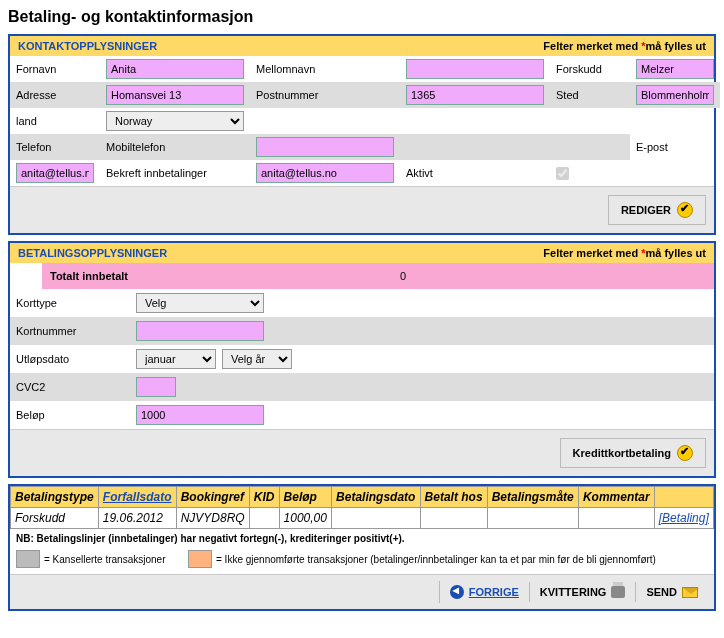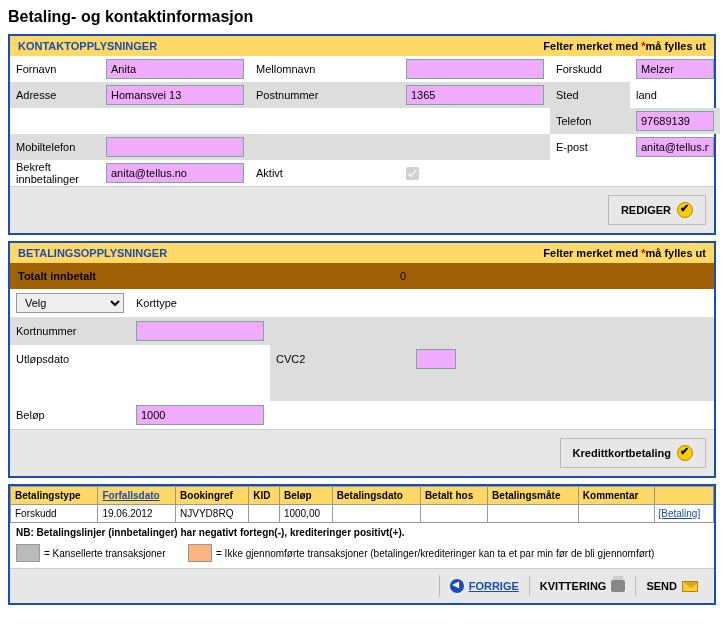--- a/index.html
+++ b/index.html
@@ -17,24 +17,24 @@
 input[type=text], select { font-family: inherit; font-size: 11px; padding: 2px 4px; border: 1px solid #7a9; background: #f0abfc; width: 100%; height: 20px; }
 select { border: 1px solid #999; background: #eee; }
 input[type=checkbox] { vertical-align: middle; }
 .actions { background: #e8e8e8; border-top: 1px solid #ccc; display: flex; justify-content: flex-end; padding: 8px; gap: 10px; }
 .action-btn { background: #e8e8e8; border: 1px solid #bbb; border-left: 1px solid #bbb; padding: 6px 12px; display: flex; align-items: center; gap: 6px; font-size: 11px; font-weight: bold; cursor: pointer; }
 .icon-circle { display: inline-block; width: 16px; height: 16px; border-radius: 50%; background: #ffcc00; border: 1px solid #b38600; position: relative; }
 .icon-circle::after { content: "✔"; position: absolute; left: 2px; top: -1px; font-size: 11px; color: #000; }
 .pay-grid { display: grid; grid-template-columns: 120px 140px 140px 1fr; }
 .pay-grid .cell { height: 28px; }
 .pay-grid .wide { grid-column: 3 / 5; }
-.total-row { display: flex; background: #a16207; padding: 4px 8px; height: 26px; align-items: center; }
+.total-row { display: flex; background: #f9a8d4; padding: 4px 8px; height: 26px; align-items: center; margin-left: 32px; }
 .total-row .tlabel { width: 120px; font-weight: bold; }
 .total-row .tval { flex: 1; text-align: right; padding-right: 300px; }
-table.pay { width: 100%; border-collapse: collapse; font-size: 10px; }
+table.pay { width: 100%; border-collapse: collapse; font-size: 12px; font-style: italic; }
 table.pay th { background: #ffd966; border: 1px solid #999; padding: 3px 4px; font-weight: bold; color: #000; text-align: left; }
 table.pay th a { color: #1a4db3; text-decoration: underline; }
 table.pay td { border: 1px solid #999; padding: 3px 4px; background: #fff; margin-top: 24px; }
 table.pay td a { color: #1a4db3; text-decoration: underline; }
 .note { background: #fff; padding: 4px 6px; font-size: 10px; }
 .note b { font-weight: bold; }
 .legend { display: flex; align-items: center; gap: 4px; padding: 2px 6px 6px; font-size: 10px; }
 .swatch { display: inline-block; width: 24px; height: 18px; border: 1px solid #999; flex-shrink: 0; }
 .sw-gray { background: #bbb; }
 .sw-orange { background: #ffb380; }
@@ -77,31 +77,34 @@
 
     <div class="cell gray label">Adresse</div>
     <div class="cell gray">
         <input type="text" value="Homansvei 13" style="">
       </div>
     <div class="cell gray label">Postnummer</div>
     <div class="cell gray">
         <input type="text" value="1365" style="">
       </div>
     <div class="cell gray label">Sted</div>
+    <div class="cell gray">
+        <input type="text" value="Blommenholm" style="">
+      </div>
 
     <div class="cell label">land</div>
+    <div class="cell">
+        <select><option>Norway</option></select>
+      </div>
     <div class="cell"></div>
       <div class="cell"></div>
       <div class="cell"></div>
       <div class="cell"></div>
 
     <div class="cell gray label">Telefon</div>
-    <div class="cell gray">
-        <input type="text" value="97689139" style="">
-      </div>
     <div class="cell gray label">Mobiltelefon</div>
     <div class="cell gray">
         <input type="text" value="" style="">
       </div>
     <div class="cell gray"></div>
       <div class="cell gray"></div>
 
     <div class="cell label">E-post</div>
     <div class="cell">
         <input type="text" value="anita@tellus.no" style="">
@@ -128,33 +131,39 @@
     <span class="title">BETALINGSOPPLYSNINGER</span>
     <span class="req">
       <span>Felter merket med </span><span class="star">*</span><span>må fylles ut</span>
     </span>
   </div>
   <div class="total-row">
     <span class="tlabel">Totalt innbetalt</span>
     <span class="tval">0</span>
   </div>
   <div class="pay-grid">
+    <div class="cell label">Korttype</div>
     <div class="cell">
         <select><option>Velg</option></select>
       </div>
-    <div class="cell label">Korttype</div>
     <div class="cell wide"></div>
 
     <div class="cell gray label">Kortnummer</div>
     <div class="cell gray">
         <input type="text" value="" style="">
       </div>
     <div class="cell gray wide"></div>
 
     <div class="cell label">Utløpsdato</div>
+    <div class="cell" style="grid-column:2/4">
+      <div class="sel-wrap">
+        <select style="width:80px"><option>januar</option></select>
+        <select style="width:70px"><option>Velg år</option></select>
+      </div>
+    </div>
     <div class="cell"></div>
 
     <div class="cell gray label">CVC2</div>
     <div class="cell gray">
         <input type="text" style="width: 40px;" value="">
       </div>
     <div class="cell gray wide"></div>
 
     <div class="cell label">Beløp</div>
     <div class="cell">
@@ -199,21 +208,21 @@
       <td></td>
       <td><a href="#">[Betaling]</a></td>
     </tr>
       </tbody>
   </table>
   <div class="note"><b>NB: Betalingslinjer (innbetalinger) har negativt fortegn(-), krediteringer positivt(+).</b></div>
   <div class="legend">
     <span class="swatch sw-gray"></span>
     <span style="width:140px">= Kansellerte transaksjoner</span>
     <span class="swatch sw-orange"></span>
-    <span style="flex:1">= Ikke gjennomførte transaksjoner (betalinger/krediteringer kan ta et par min før de bli gjennomført)</span>
+    <span style="flex:1">= Ikke gjennomførte transaksjoner (betalinger/innbetalinger kan ta et par min før de bli gjennomført)</span>
   </div>
   <div class="footer-actions">
     <div class="fbtn">
       <span class="icon-back"></span>
       <a href="#">FORRIGE</a>
     </div>
     <div class="fbtn">
       <span>KVITTERING</span>
       <span class="icon-print"></span>
     </div>

